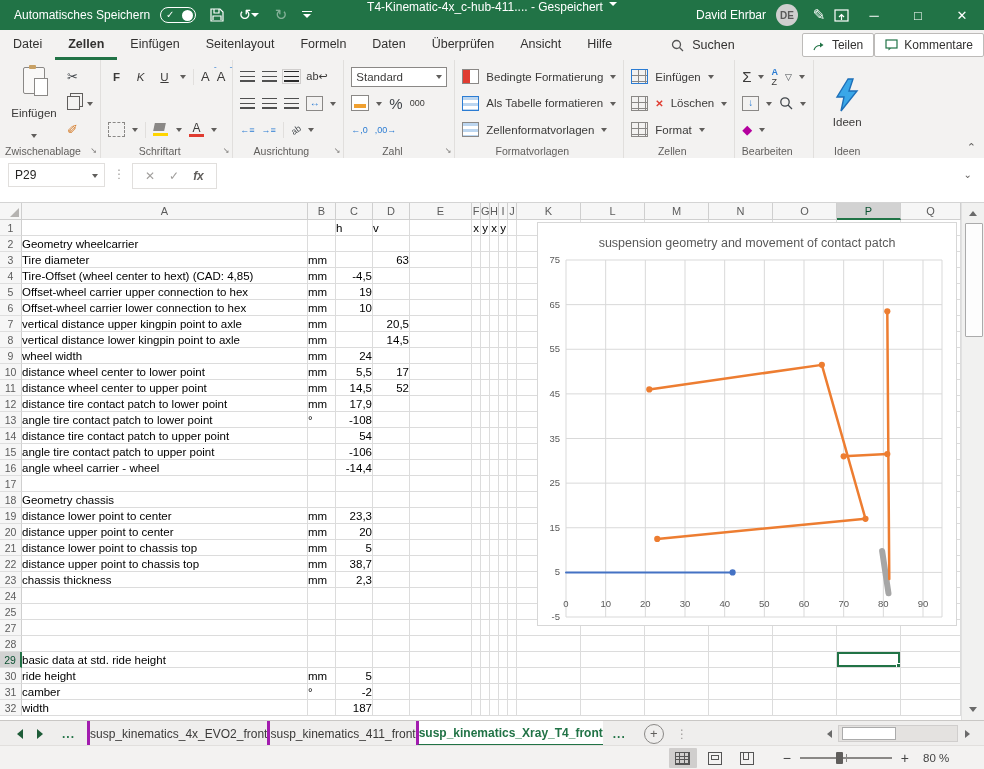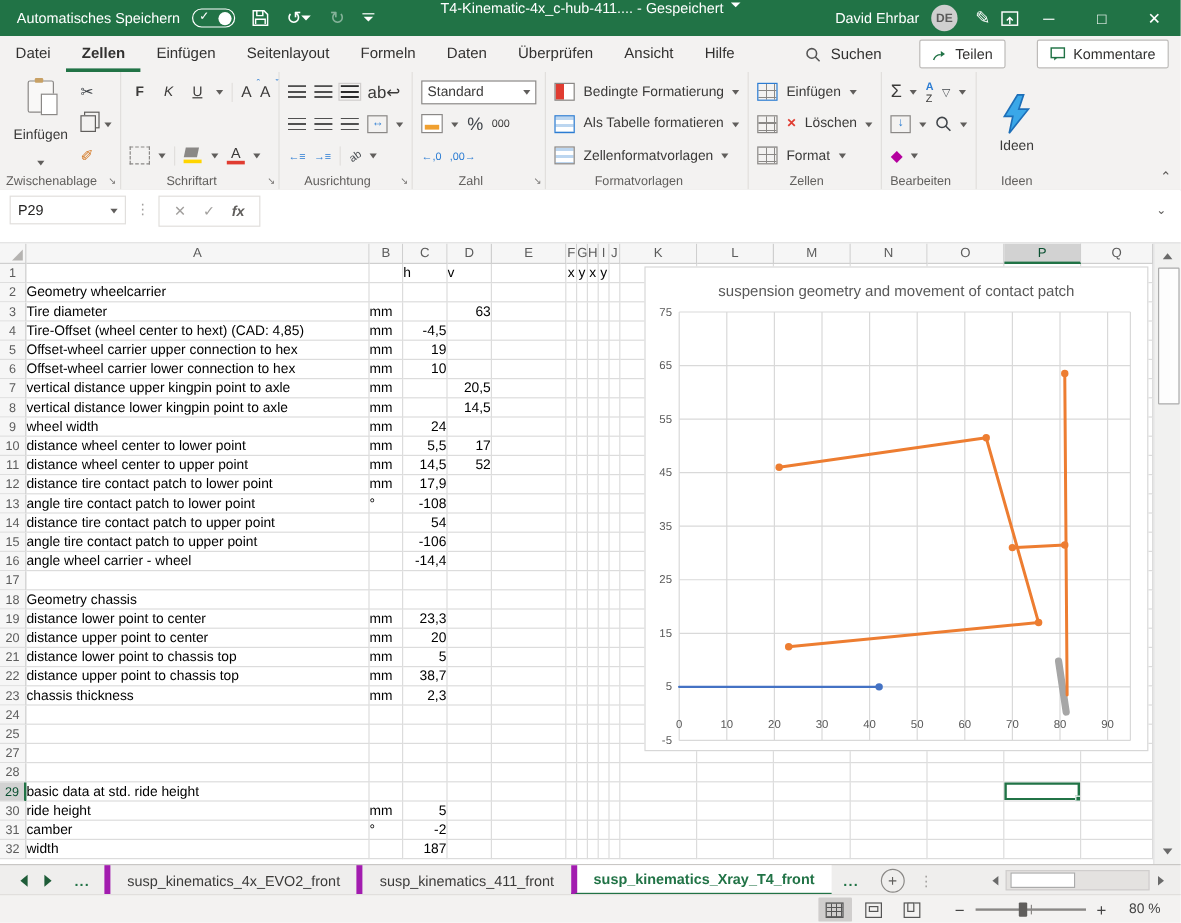--- a/index.html
+++ b/index.html
@@ -25,21 +25,21 @@
           display:flex;align-items:center;justify-content:center;font-size:10px;font-weight:bold;margin:0 10px}
   .winbtn{width:44px;height:30px;display:flex;align-items:center;justify-content:center;font-size:13px}
   .caret-w{display:inline-block;width:0;height:0;border:4px solid transparent;border-top-color:#fff;transform:translateY(2px)}
 
   
   .menubar{position:absolute;left:0;top:30px;width:984px;height:30px;background:#f3f2f1;
            display:flex;align-items:stretch;font-size:12.5px;color:#323130}
   .mtab{padding:0 13px;display:flex;align-items:center;border-bottom:3px solid transparent;box-sizing:border-box}
   .mtab.active{border-bottom-color:#217346;font-weight:bold}
   .msearch{display:flex;align-items:center;gap:8px;margin-left:46px;color:#323130}
-  .mbtns{margin-left:auto;display:flex;align-items:center;gap:26px;padding-right:10px}
+  .mbtns{margin-left:auto;display:flex;align-items:center;gap:0;padding-right:0}
   .btn{border:1px solid #bdbbb9;background:#fff;border-radius:2px;height:22px;display:flex;
        align-items:center;gap:6px;padding:0 10px;font-size:12px}
 
   
   .ribbon{position:absolute;left:0;top:60px;width:984px;height:98px;background:#f3f2f1;
           border-bottom:1px solid #d8d6d4;display:flex;font-size:11.5px;color:#3b3a39}
   .rgroup{position:relative;border-right:1px solid #e1dfdd;padding:5px 7px 17px 7px;display:flex;gap:6px}
   .glabel{position:absolute;bottom:1px;left:0;right:14px;text-align:center;font-size:10.5px;color:#605e5c}
   .launcher{position:absolute;right:3px;bottom:3px;font-size:8px;color:#797775}
   .col{display:flex;flex-direction:column;justify-content:space-between}
@@ -127,21 +127,21 @@
   .tri-dn{width:0;height:0;border:4px solid transparent;border-top:5px solid #6a6a6a}
   .vthumb{position:absolute;left:3px;top:20px;width:16px;height:112px;background:#fdfdfd;border:1px solid #ababab;border-radius:1px}
 
   
   .tabbar{position:absolute;left:0;top:720px;width:984px;height:25px;background:#efeeed;
           border-top:1px solid #c9c7c5;display:flex;align-items:stretch;font-size:12px}
   .tnav{display:flex;align-items:center;gap:14px;padding:0 12px;color:#217346}
   .tri-l{width:0;height:0;border:5px solid transparent;border-right:6px solid #1e5c38}
   .tri-r{width:0;height:0;border:5px solid transparent;border-left:6px solid #1e5c38}
   .tdots{color:#217346;font-weight:bold;letter-spacing:1px}
-  .stab{display:flex;align-items:center;padding:0 14px;border-left:5px solid #a21caf;color:#3b3a39}
+  .stab{display:flex;align-items:center;padding:0 0;border-left:3px solid #a21caf;color:#3b3a39}
   .stab.active{background:#fff;color:#217346;font-weight:bold;border-bottom:2px solid #217346;box-sizing:border-box}
   .addsheet{width:18px;height:18px;border:1px solid #8a8886;border-radius:50%;display:flex;align-items:center;
             justify-content:center;color:#605e5c;font-size:13px;margin:auto 8px}
   .hscroll{display:flex;align-items:center;gap:4px;margin:auto 8px auto auto}
   .htrack{width:118px;height:15px;background:#e4e2e0;position:relative;border:1px solid #d0cecd}
   .hthumb{position:absolute;left:3px;top:1px;width:52px;height:11px;background:#fff;border:1px solid #ababab}
   .harrow{width:14px;height:15px;display:flex;align-items:center;justify-content:center}
   .tri-l2{width:0;height:0;border:4px solid transparent;border-right:5px solid #6a6a6a}
   .tri-r2{width:0;height:0;border:4px solid transparent;border-left:5px solid #6a6a6a}
 
@@ -155,21 +155,21 @@
       repeating-linear-gradient(to right,transparent 0 3.3px,#555 3.3px 4.3px),
       repeating-linear-gradient(to bottom,transparent 0 2.7px,#555 2.7px 3.7px)}
   .i-page{width:12px;height:11px;border:1px solid #555;position:relative}
   .i-page:after{content:"";position:absolute;left:2px;top:2px;right:2px;height:3px;border:1px solid #555}
   .i-break{width:12px;height:11px;border:1px solid #555;position:relative}
   .i-break:after{content:"";position:absolute;left:2px;top:-1px;width:4px;height:6px;border:1px solid #555;background:#f3f2f1}
   .zoomctl{display:flex;align-items:center;gap:9px;margin:0 14px 0 22px}
   .ztrack{width:92px;height:2px;background:#8a8886;position:relative}
   .ztick{position:absolute;left:46px;top:-3px;width:1px;height:8px;background:#8a8886}
   .zthumb{position:absolute;left:36px;top:-5px;width:7px;height:12px;background:#605e5c;border-radius:1px}
-  .zlabel{width:36px;text-align:center;margin-right:12px}
+  .zlabel{width:36px;text-align:left;margin-right:25px}
 </style>
 </head>
 <body>
 
 <div class="titlebar">
   <div class="tb-left">
     <span>Automatisches Speichern</span>
     <span class="toggle">
       <span class="chk">✓</span>
       <span class="knob"></span>
@@ -290,21 +290,21 @@
     <span class="glabel">Schriftart</span>
     <span class="launcher">↘</span>
   </div>
 
   <div class="rgroup">
     <div class="col">
       <div class="rrow">
         <span class="lines"></span>
         <span class="lines"></span>
         <span class="lines" style="background:repeating-linear-gradient(to bottom,#2b2b2b 0 1.5px,transparent 1.5px 4.6px);outline:1px solid #d0cecd;outline-offset:1px"></span>
-        <span class="small9" style="font-size:14px">ab↩</span>
+        <span class="small9" style="font-size:11px">ab↩</span>
       </div>
       <div class="rrow">
         <span class="lines"></span>
         <span class="lines"></span>
         <span class="lines"></span>
         <span class="fillico" style="color:#2b7cd3">↔</span>
           <span class="cv"></span>
       </div>
       <div class="rrow">
         <span class="small9" style="color:#2b7cd3">←≡</span>

